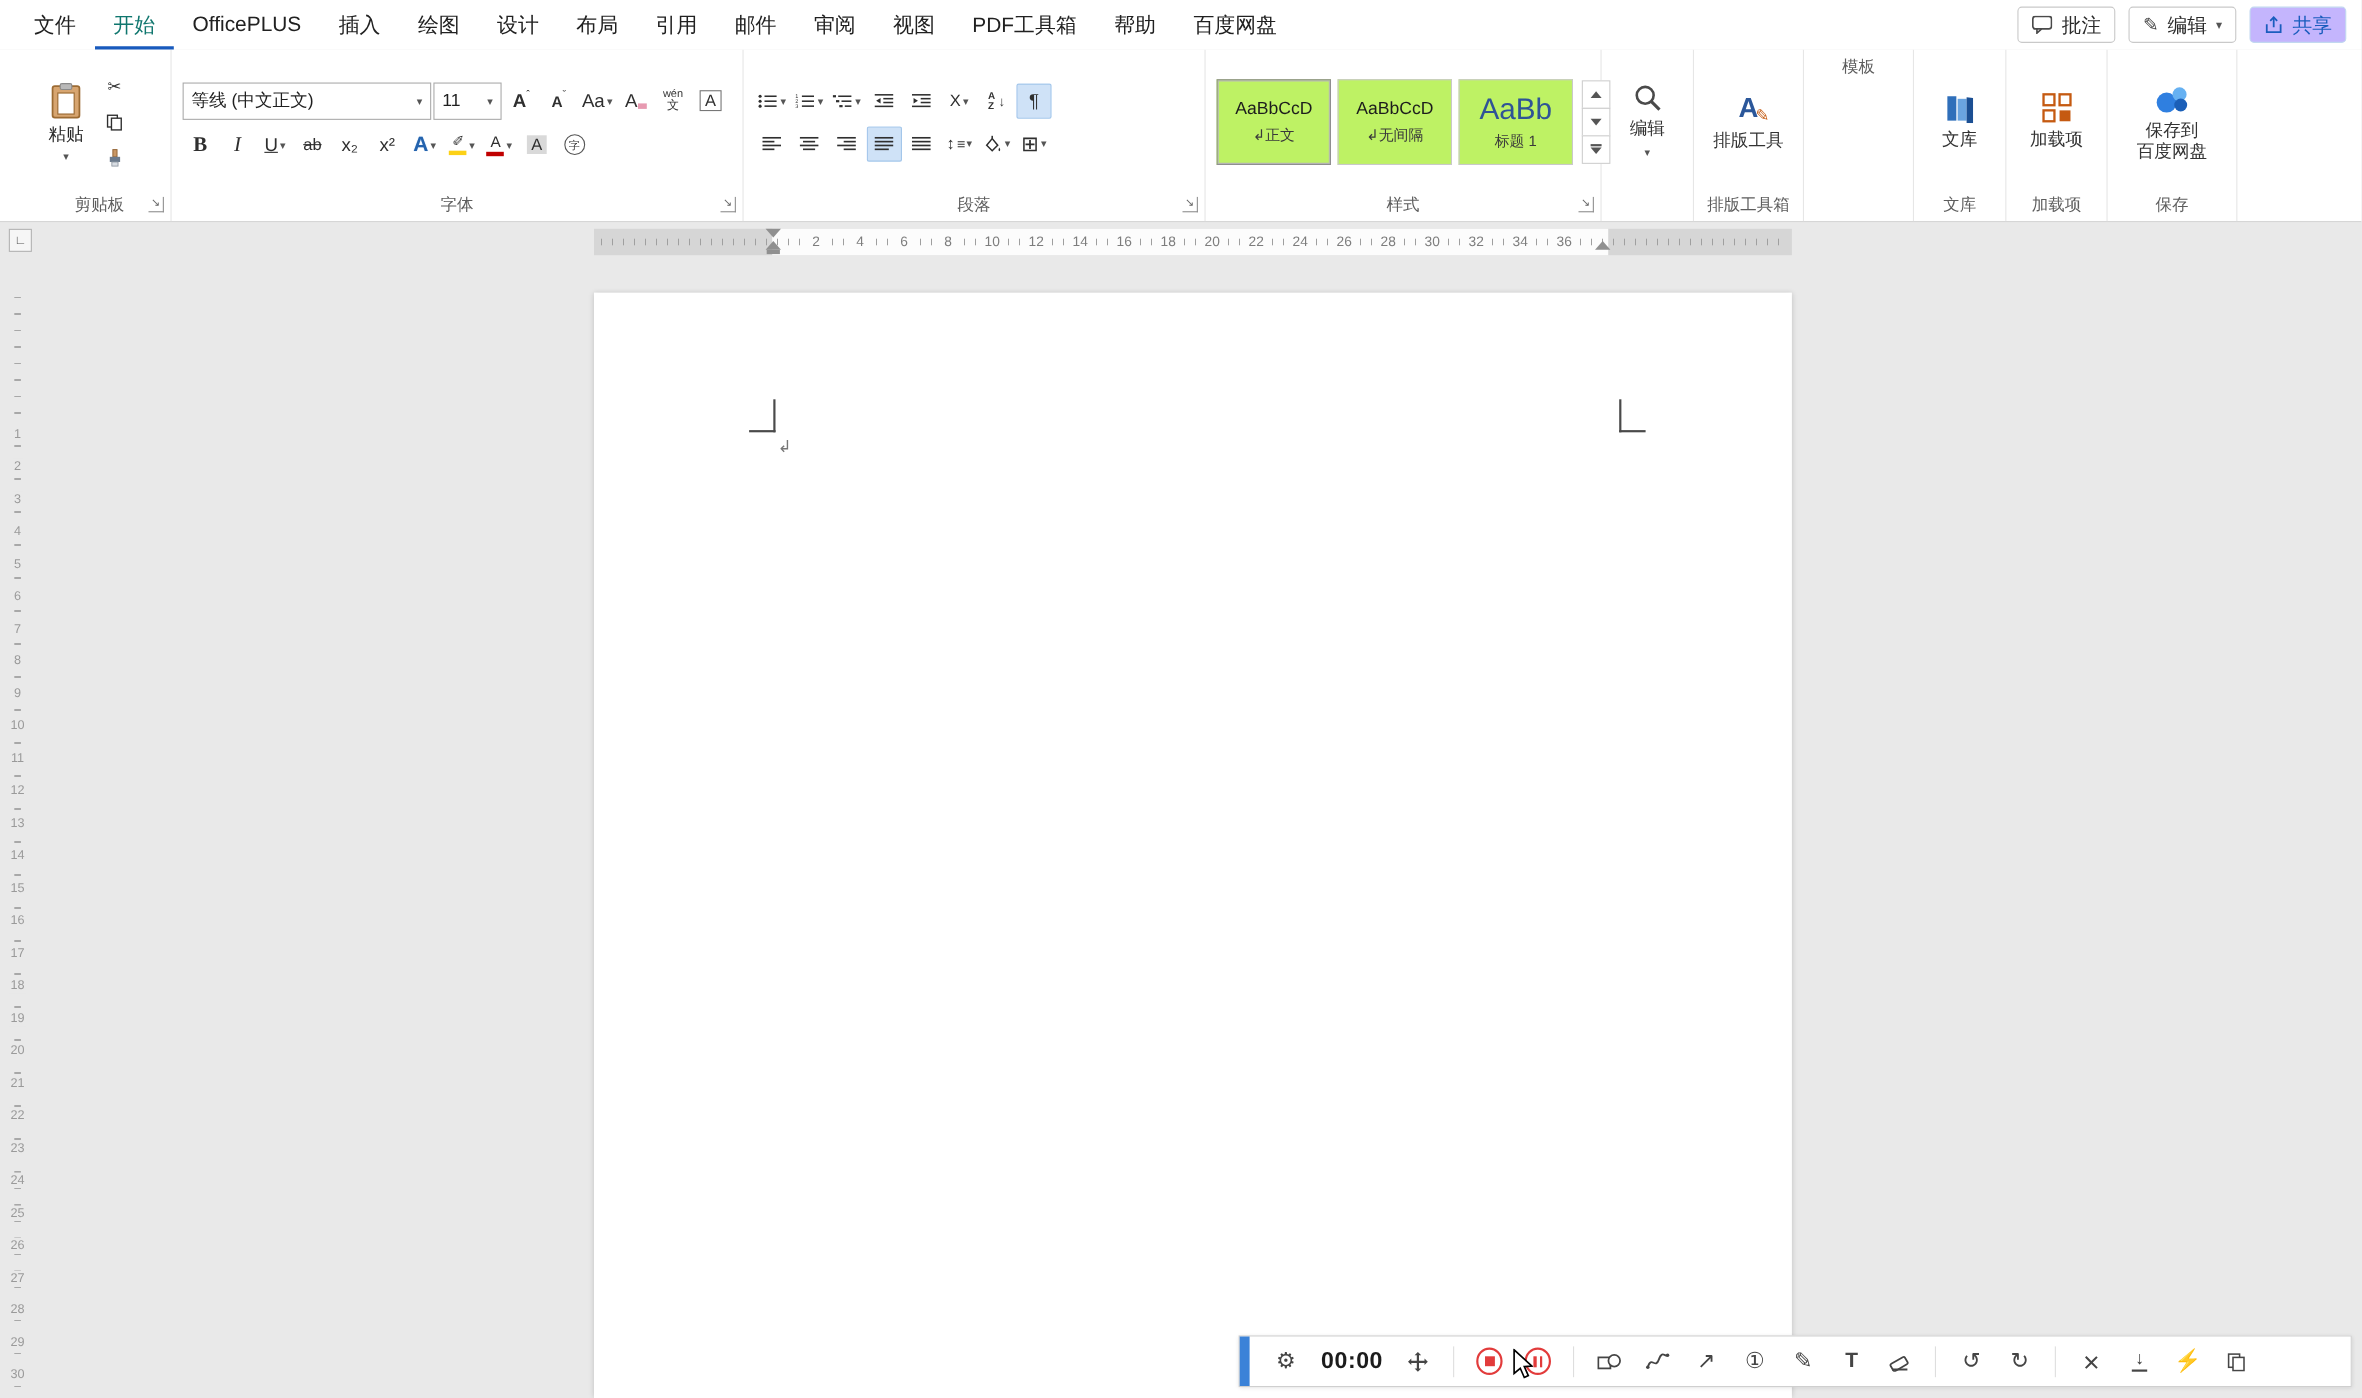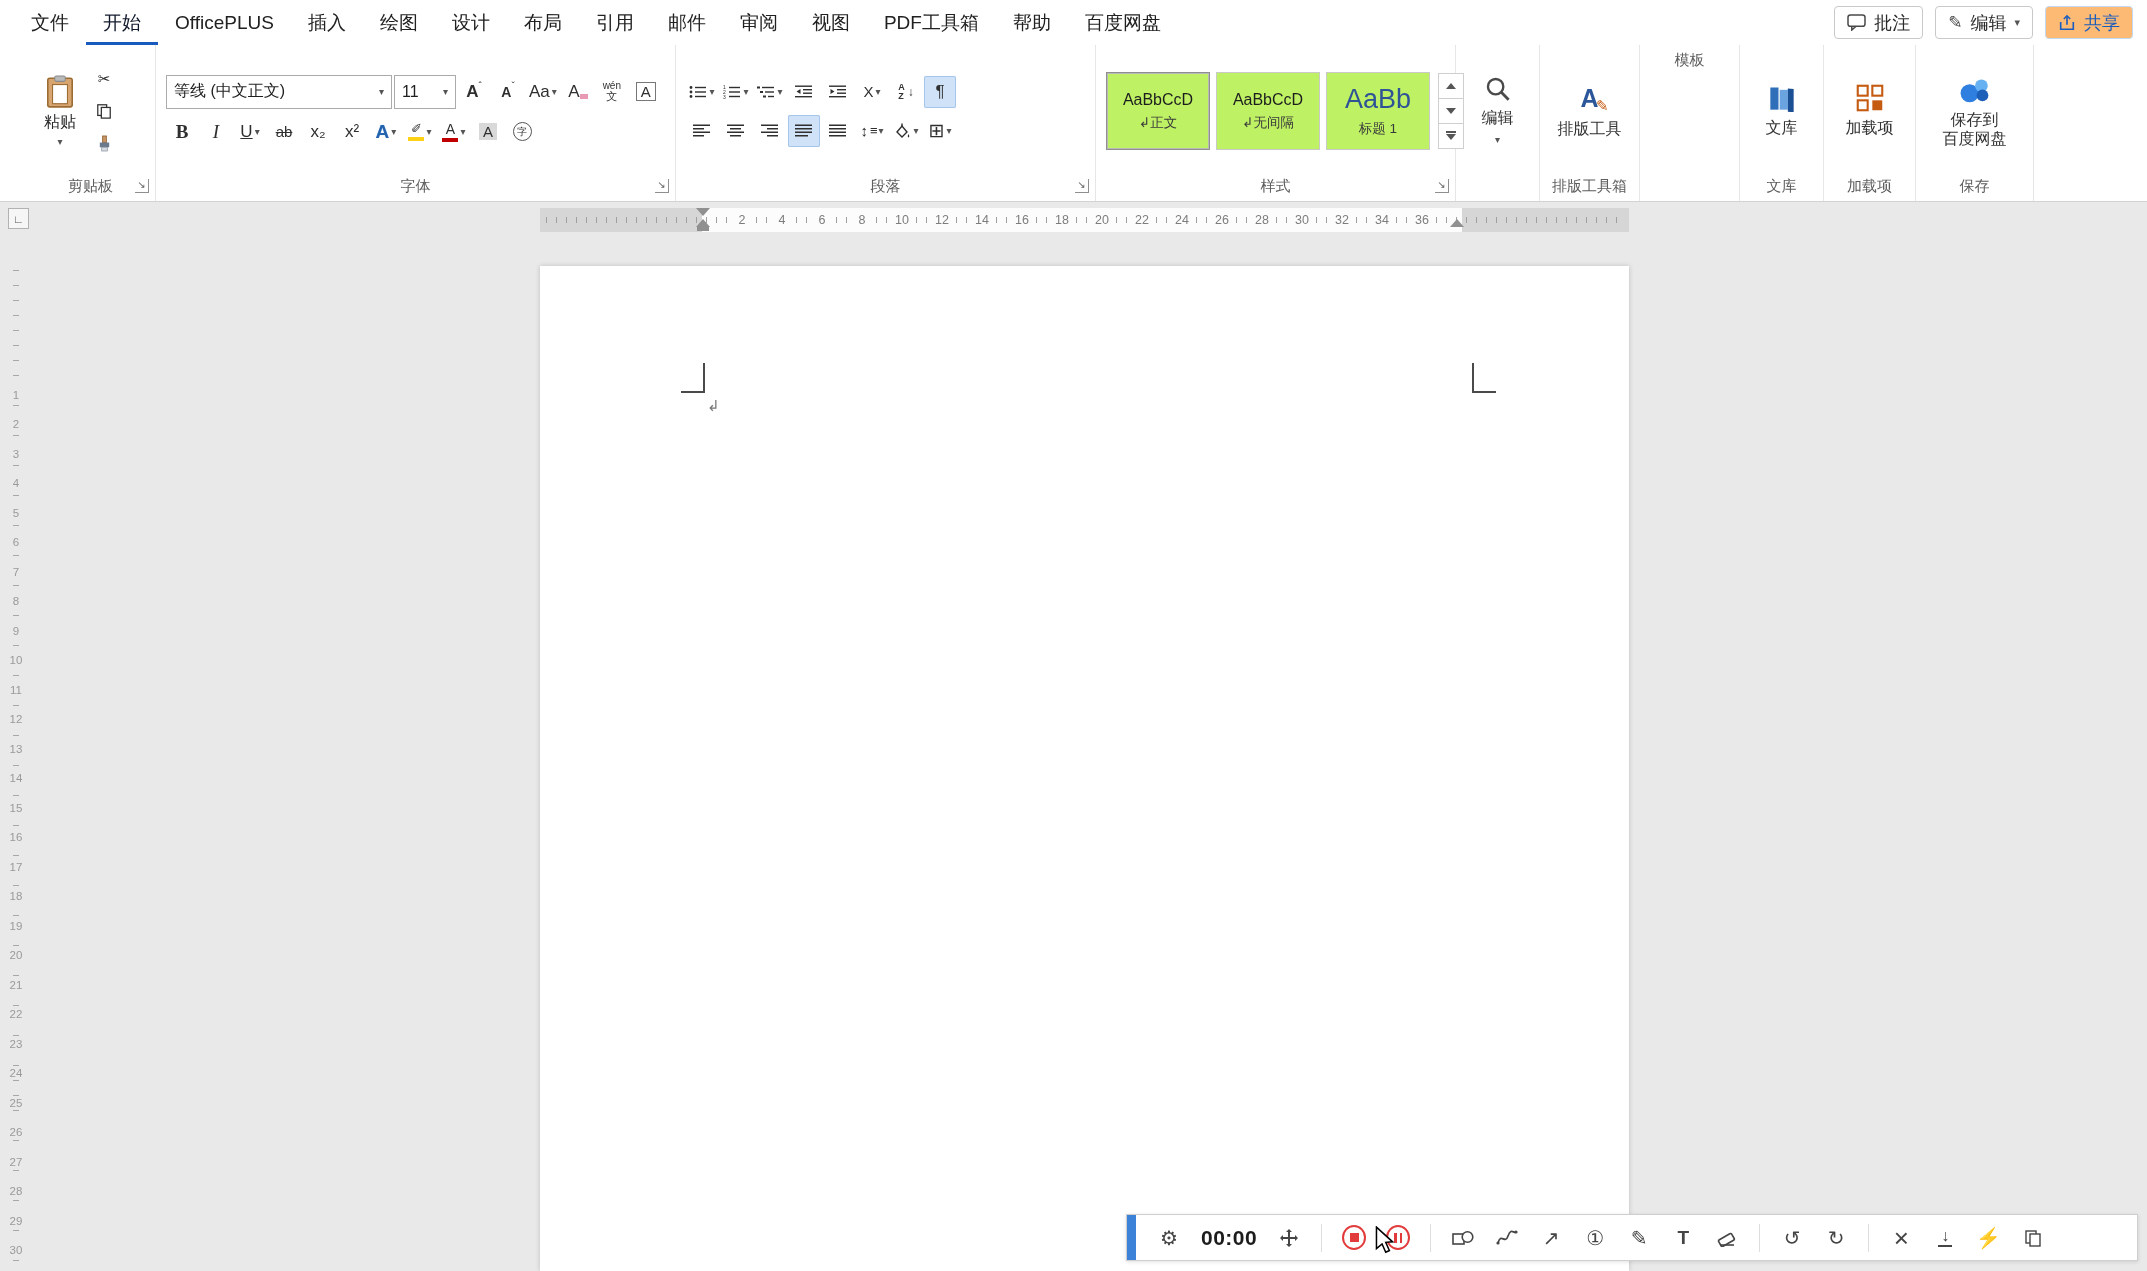--- a/index.html
+++ b/index.html
@@ -4,26 +4,26 @@
 <style>
   * { margin:0; padding:0; box-sizing:border-box; }
   html,body { width:2147px; height:1271px; overflow:hidden; }
   body { font-family:"Liberation Sans", sans-serif; background:#e9e9e9; color:#262626; position:relative; }
 
   
   .menubar { position:absolute; top:0; left:0; width:2147px; height:45px; background:#fff;
              display:flex; align-items:stretch; padding:0 14px; z-index:10; }
   .tabs { display:flex; align-items:stretch; }
   .mtab { padding:0 17px; display:flex; align-items:center; font-size:19px; color:#212121; cursor:default; }
-  .mtab.active { box-shadow: inset 0 -3px 0 #185abd; color:#0f172a; }
+  .mtab.active { box-shadow: inset 0 -3px 0 #185abd; color:#0f766e; }
   .menu-right { margin-left:auto; display:flex; align-items:center; gap:12px; padding:6px 0; }
   .mbtn { display:flex; align-items:center; gap:8px; border:1px solid #c9c9c9; border-radius:4px;
           padding:4px 12px; font-size:18px; color:#2b2b2b; background:#fff; height:33px; }
   .mbtn .chev { font-size:11px; color:#555; }
-  .mbtn.share { background:#fdba74; border-color:#c2d8f0; color:#1a5dbe; }
+  .mbtn.share { background:#c4b5fd; border-color:#c2d8f0; color:#1a5dbe; }
   .pencil-g { font-size:17px; color:#444; }
 
   
   .ribbon { position:absolute; top:45px; left:0; width:2147px; height:157px; background:#fff;
             border-bottom:1px solid #d2d2d2; display:flex; padding-left:26px; z-index:9; }
   .rgroup { height:100%; border-right:1px solid #e6e6e6; display:flex; flex-direction:column; flex:none; }
   .rg-body { flex:1; display:flex; align-items:center; padding:8px 10px 2px; }
   .rg-label { height:30px; position:relative; display:flex; align-items:center; justify-content:center;
               font-size:15px; color:#5d5d5d; }
   .launcher { position:absolute; right:6px; bottom:8px; width:14px; height:14px; font-size:10px;

